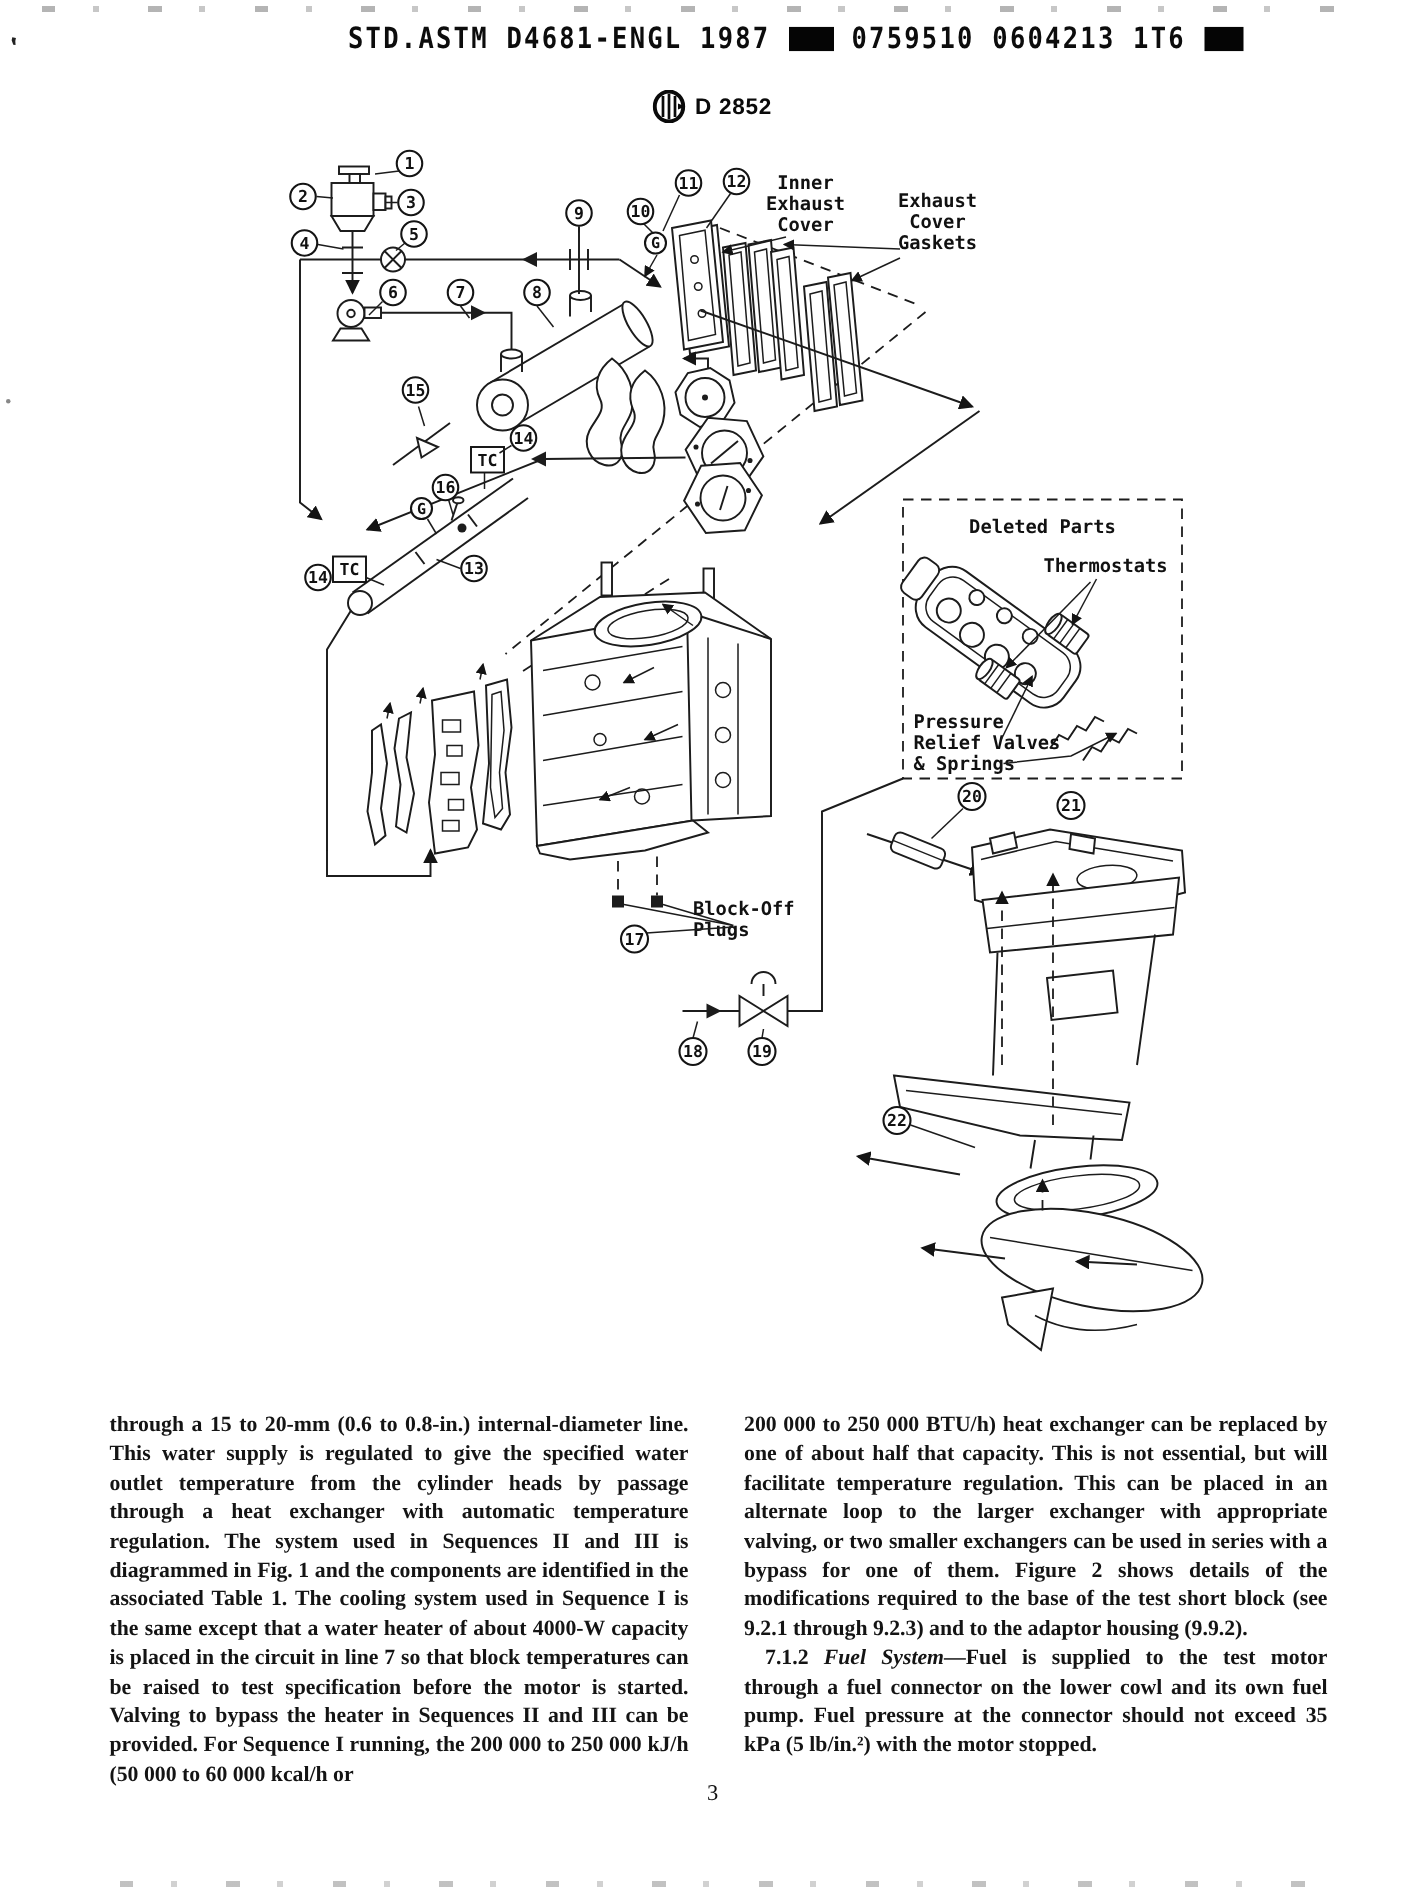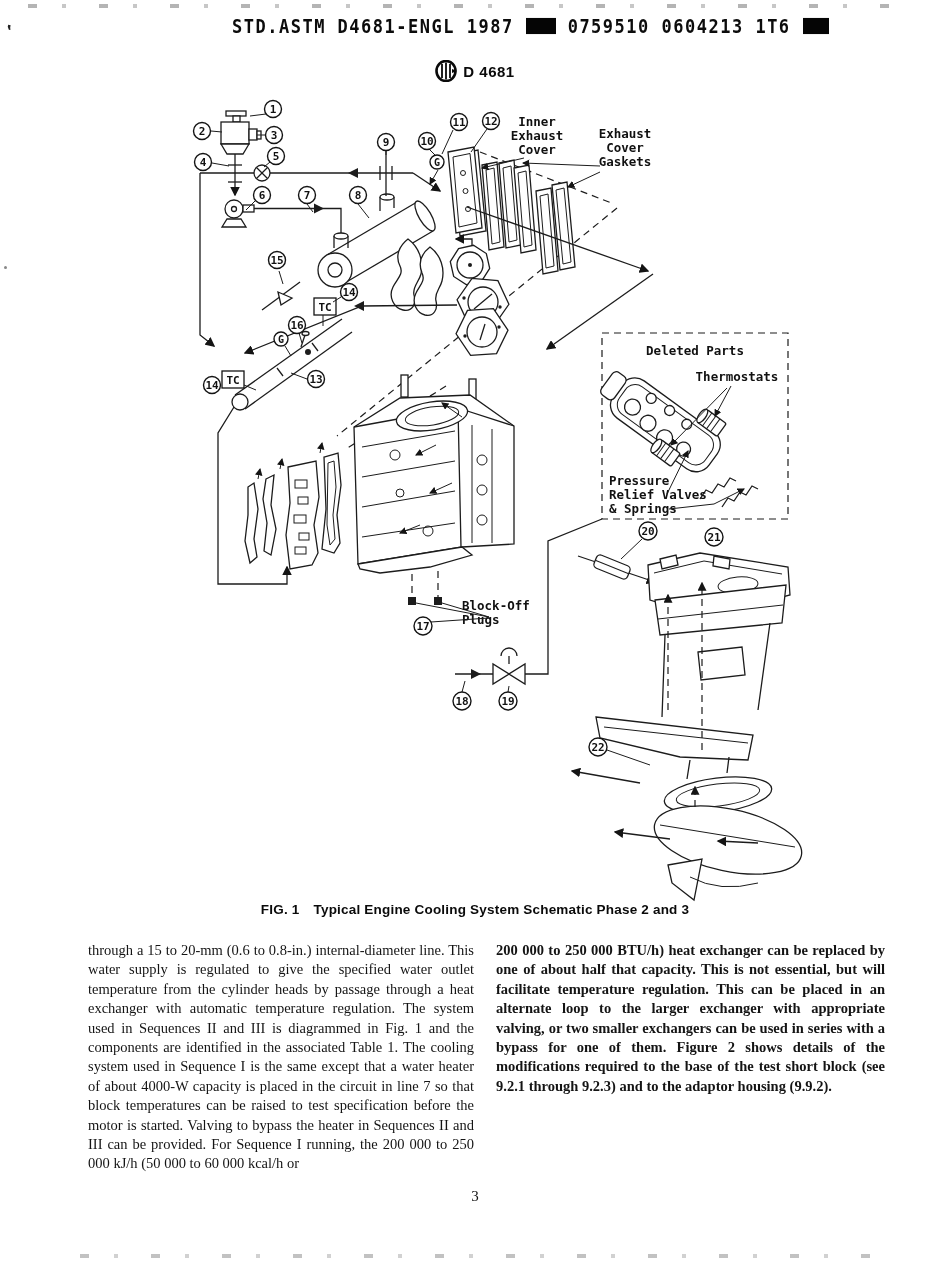--- a/index.html
+++ b/index.html
@@ -32,21 +32,21 @@
   
   .figsvg{position:absolute;left:0;top:95px;}
   .figsvg *{vector-effect:none;}
   .caption{position:absolute;left:0;top:902px;width:100%;text-align:center;
     font:700 13.5px "Liberation Sans", sans-serif;color:#0a0a0a;letter-spacing:.2px;}
   .caption .cap-label{margin-right:14px;}
 
   
   .col{position:absolute;top:941px;font-size:14.5px;line-height:19.4px;text-align:justify;color:#141414;}
   .col p{margin:0;}
-  .col.left{left:88px;width:386px;}
+  .col.left{left:73px;width:386px;font-weight:bold;}
   .col.right{left:496px;width:389px;font-weight:bold;}
   .col .sect{text-indent:14px;}
   .col i{font-style:italic;}
 
   .pagenum{position:absolute;left:0;top:1188px;width:100%;text-align:center;
     font:15px "Liberation Serif", serif;color:#111;}
 
   
   .ln{stroke:#1c1c1c;stroke-width:1.3;fill:none;}
   .lnt{stroke:#1c1c1c;stroke-width:1;fill:none;}
@@ -79,21 +79,21 @@
   </div>
 
   <div class="docid">
     <svg width="22" height="22" viewBox="0 0 22 22">
       <ellipse cx="11" cy="11" rx="9.5" ry="10" fill="none" stroke="#0a0a0a" stroke-width="2.6"></ellipse>
       <line x1="7" y1="4" x2="7" y2="18" stroke="#0a0a0a" stroke-width="1.8"></line>
       <line x1="11" y1="2.5" x2="11" y2="19.5" stroke="#0a0a0a" stroke-width="1.8"></line>
       <line x1="15" y1="4" x2="15" y2="18" stroke="#0a0a0a" stroke-width="1.8"></line>
       <polygon points="17,9 22,11 17,13" fill="#0a0a0a"></polygon>
     </svg>
-    <span class="desig">D 4681</span>
+    <span class="desig">D 2852</span>
   </div>
 
   <svg class="figsvg" width="950" height="808" viewBox="0 0 950 808">
     <defs>
       <marker id="ah" viewBox="0 0 10 10" refX="8.5" refY="5" markerWidth="7.5" markerHeight="7.5" orient="auto-start-reverse">
         <path d="M0,0 L10,5 L0,10 z" fill="#141414"></path>
       </marker>
     </defs>
 
     <g>
@@ -493,27 +493,25 @@
     <g>
         <circle class="co" cx="437" cy="67" r="7"></circle>
         <text class="gn" x="437" y="70.5">G</text>
       </g>
     <g>
         <circle class="co" cx="281" cy="244" r="7"></circle>
         <text class="gn" x="281" y="247.5">G</text>
       </g>
   </svg>
 
-  <div class="caption">
-    <span class="cap-label">FIG. 1</span><span>Typical Engine Cooling System Schematic Phase 2 and 3</span>
-  </div>
 
   <div class="col left">
     <p>through a 15 to 20-mm (0.6 to 0.8-in.) internal-diameter line. This water supply is regulated to give the specified water outlet temperature from the cylinder heads by passage through a heat exchanger with automatic temperature regulation. The system used in Sequences II and III is diagrammed in Fig. 1 and the components are identified in the associated Table 1. The cooling system used in Sequence I is the same except that a water heater of about 4000-W capacity is placed in the circuit in line 7 so that block temperatures can be raised to test specification before the motor is started. Valving to bypass the heater in Sequences II and III can be provided. For Sequence I running, the 200 000 to 250 000 kJ/h (50 000 to 60 000 kcal/h or</p>
   </div>
 
   <div class="col right">
     <p>200 000 to 250 000 BTU/h) heat exchanger can be replaced by one of about half that capacity. This is not essential, but will facilitate temperature regulation. This can be placed in an alternate loop to the larger exchanger with appropriate valving, or two smaller exchangers can be used in series with a bypass for one of them. Figure 2 shows details of the modifications required to the base of the test short block (see 9.2.1 through 9.2.3) and to the adaptor housing (9.9.2).</p>
+    <p class="sect"><span>7.1.2</span>&nbsp;<i>Fuel System</i><span>—Fuel is supplied to the test motor through a fuel connector on the lower cowl and its own fuel pump. Fuel pressure at the connector should not exceed 35 kPa (5 lb/in.²) with the motor stopped.</span></p>
   </div>
 
   <div class="pagenum">3</div>
 
 </div>
 
 </body></html>

